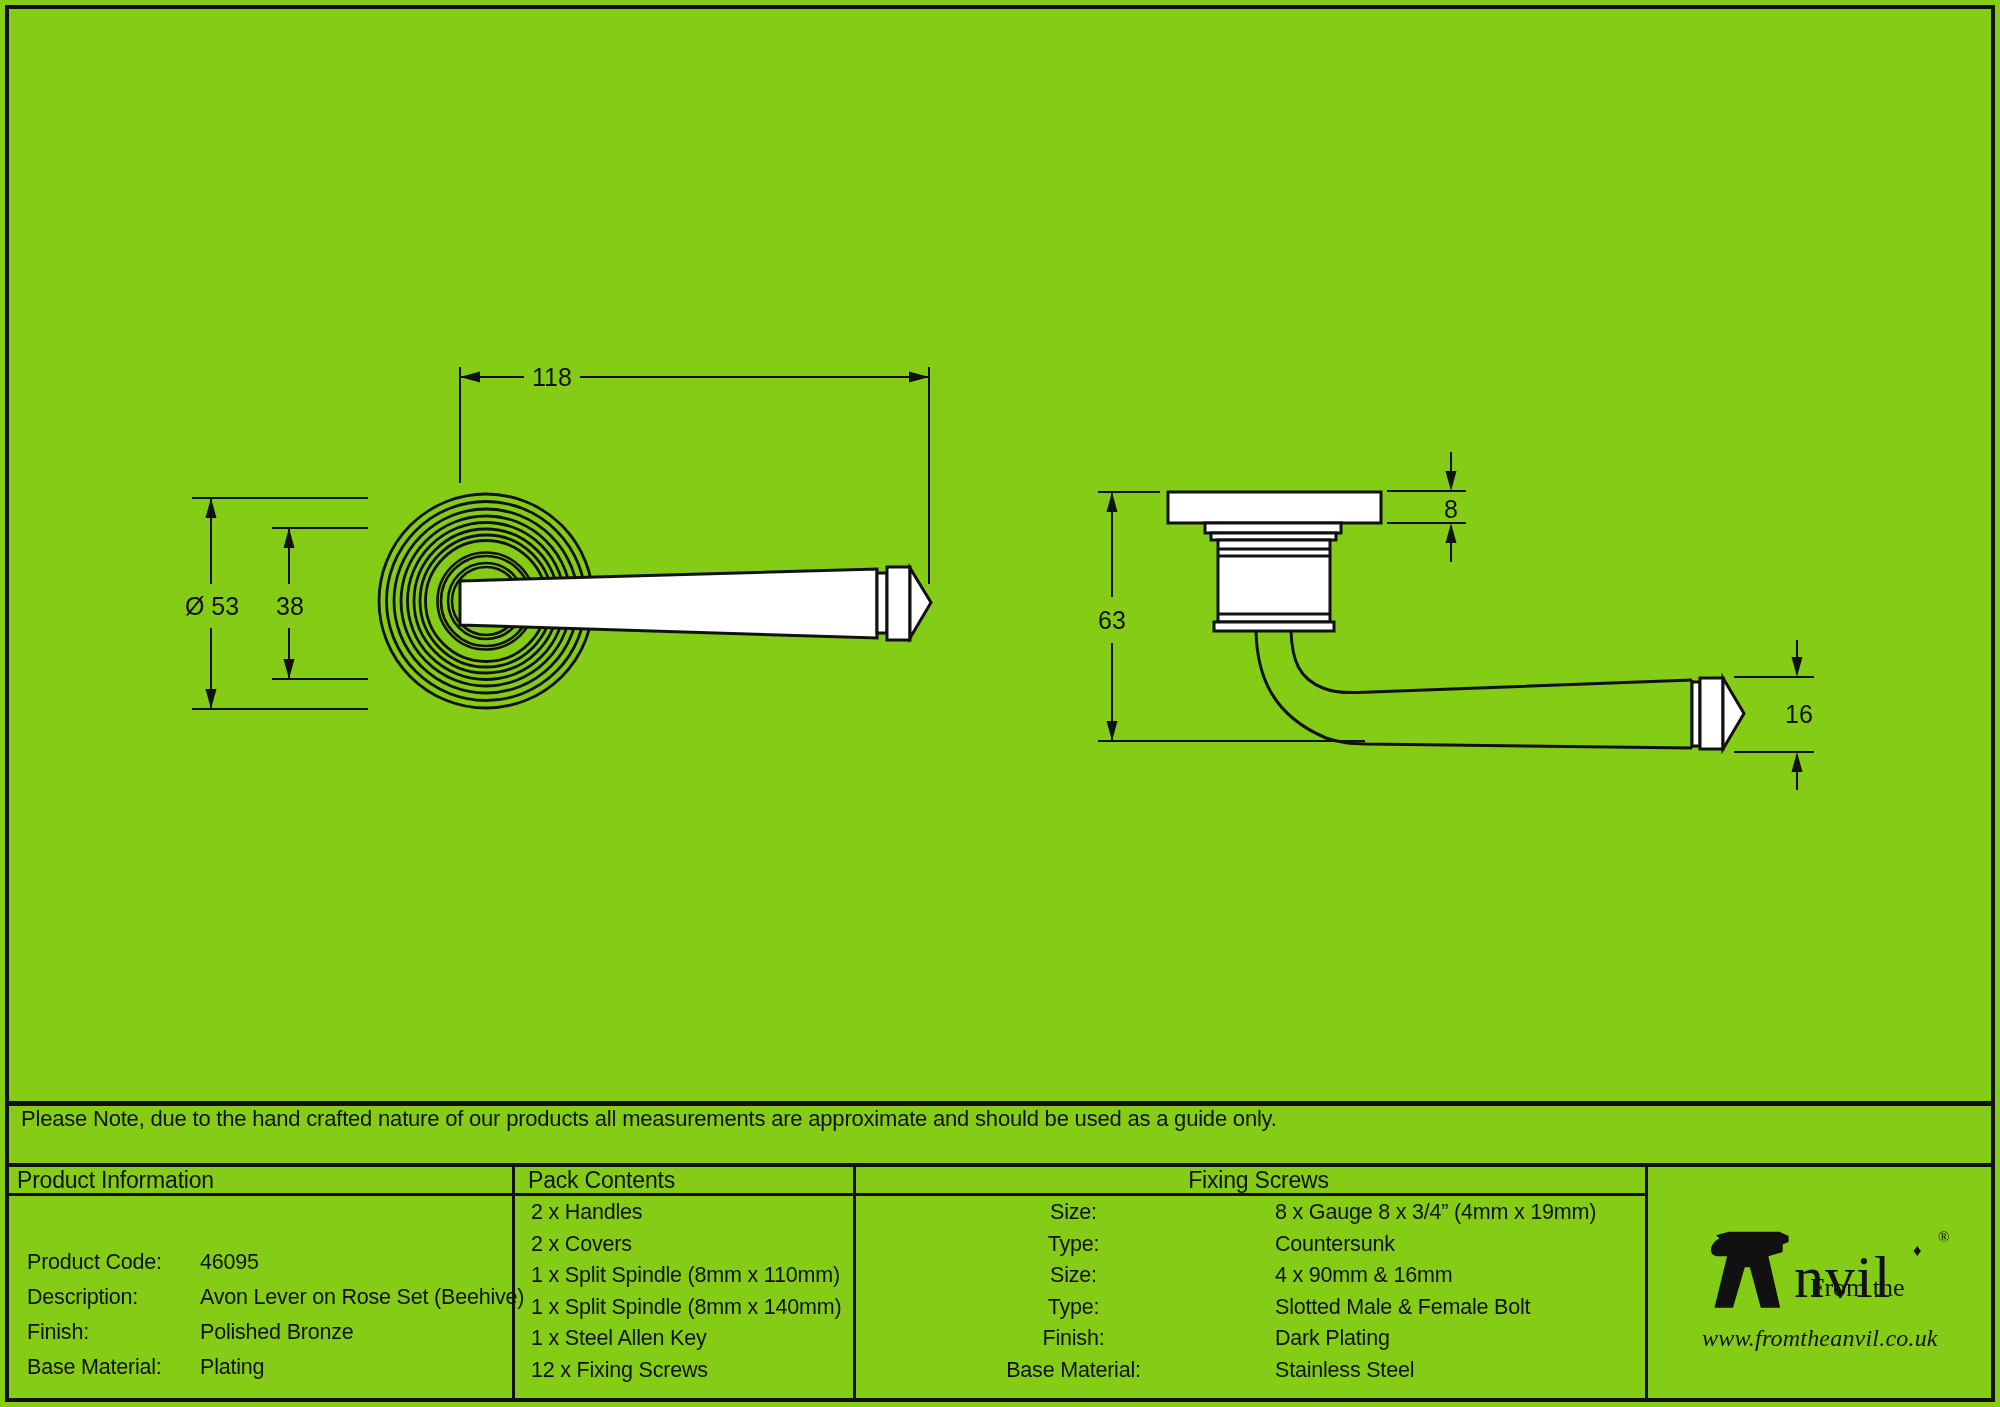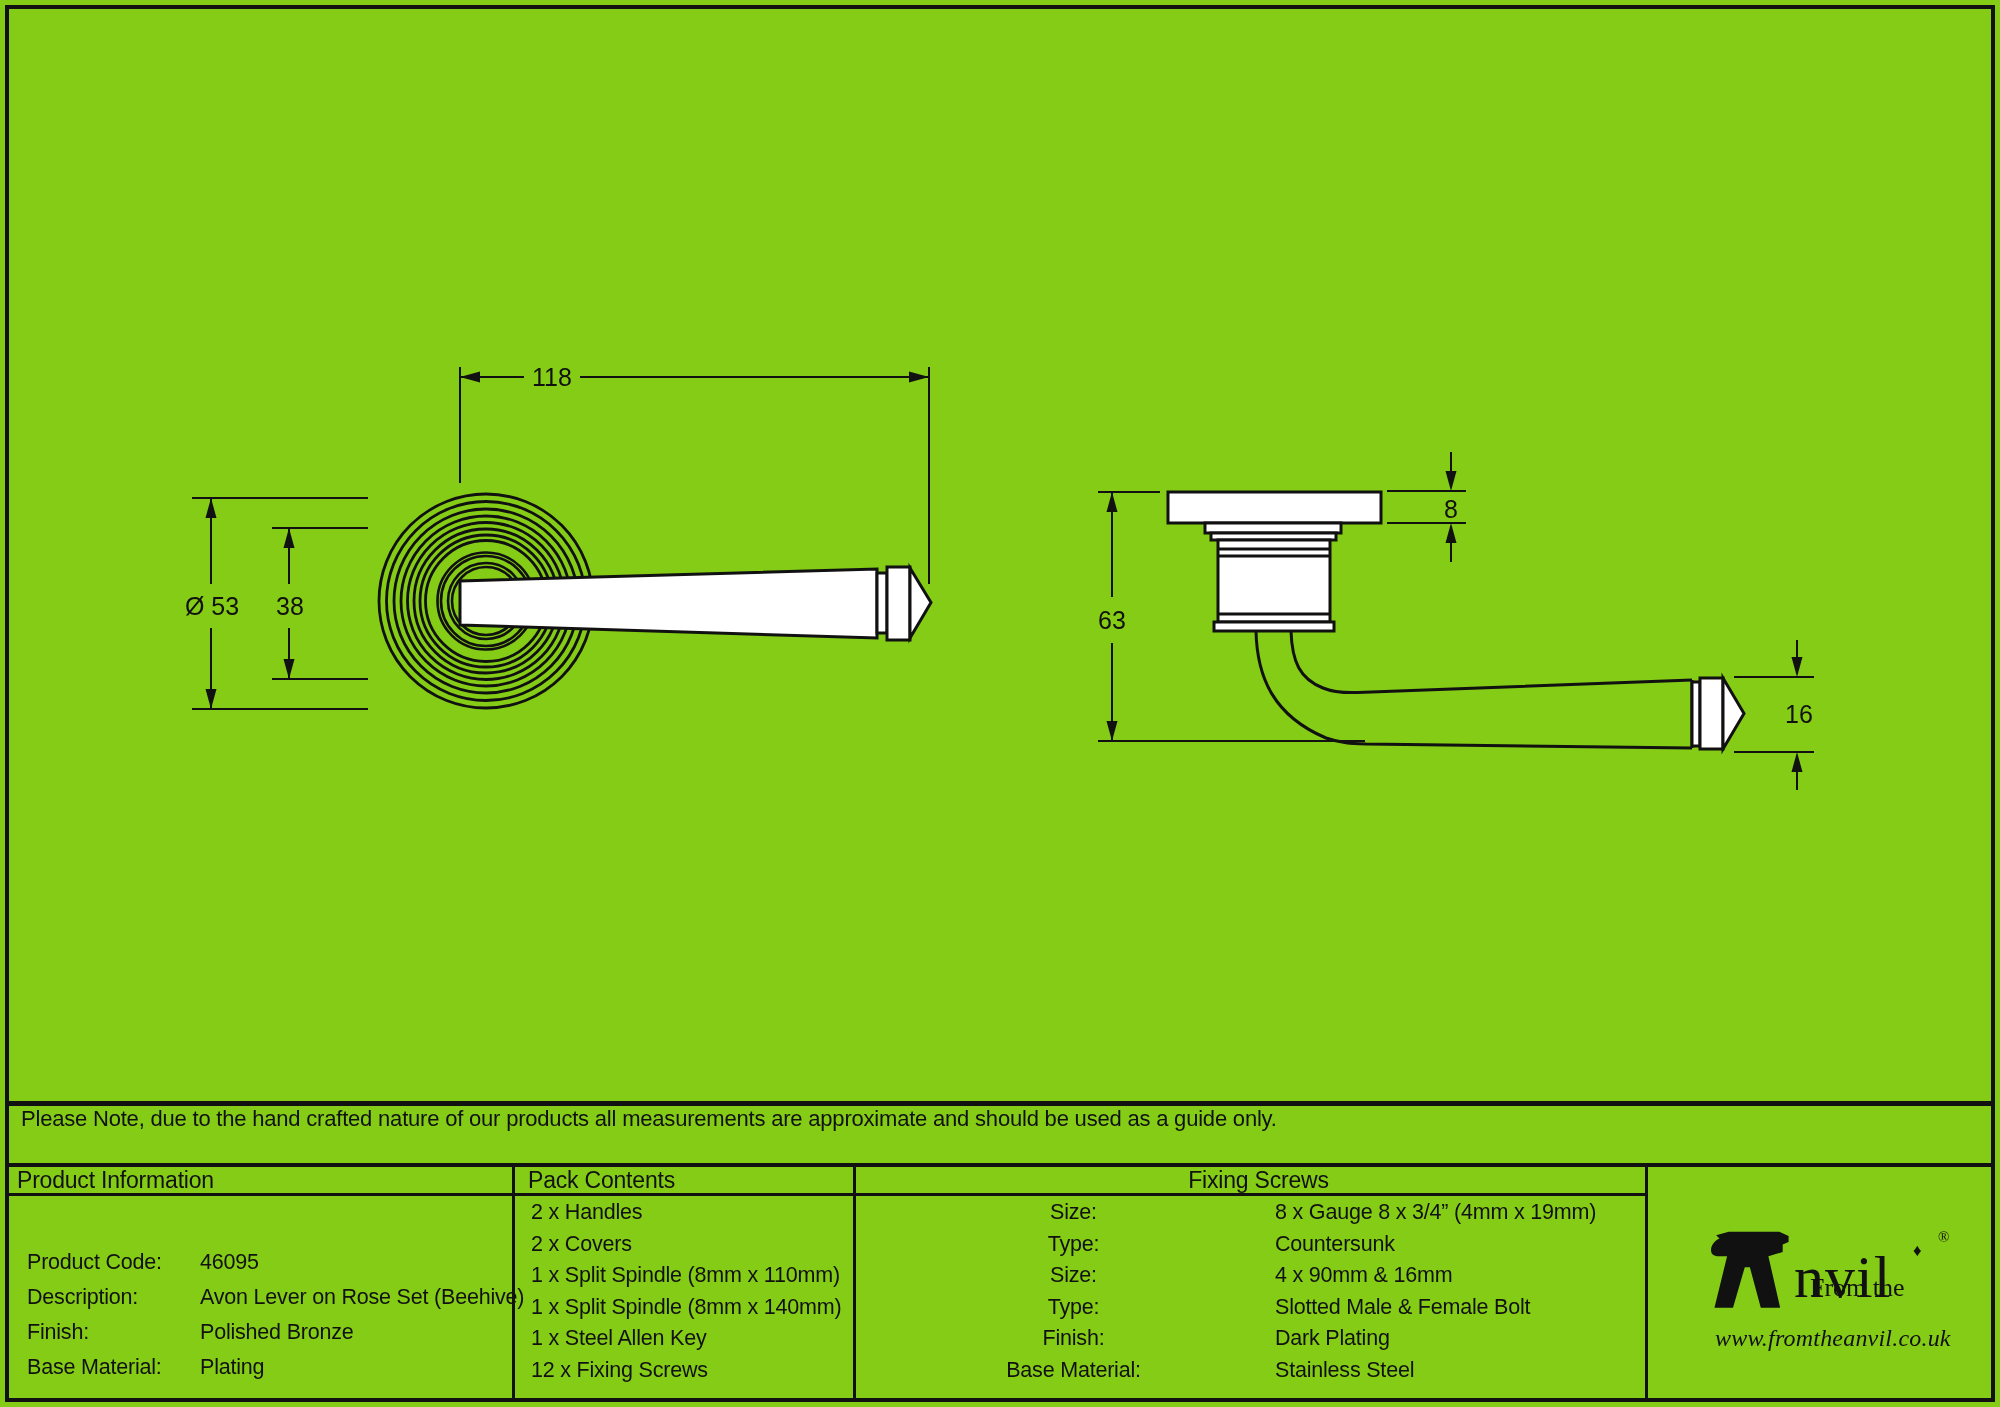--- a/index.html
+++ b/index.html
@@ -43,21 +43,21 @@
   .col-fixing .cell-body{padding:1px 0 0 16px;line-height:31.5px;}
   .col-fixing .kv-label{width:403px;flex:none;text-align:center;}
 
   
   .logo-wrap{position:absolute;left:52px;top:64px;width:262px;height:122px;}
   .anvil-a{position:absolute;left:0;top:0;width:98px;height:80px;}
   .logo-from-the{position:absolute;left:110px;top:6px;font-family:Liberation Serif, serif;font-size:26px;white-space:nowrap;margin-top:36px;}
   .logo-diamond{position:absolute;left:213px;top:10px;font-size:17px;}
   .logo-reg{position:absolute;left:238px;top:-2px;font-family:"Liberation Serif",serif;font-size:15px;}
   .logo-nvil{position:absolute;left:94px;top:16px;font-family:"Liberation Serif",serif;font-size:60px;line-height:60px;letter-spacing:1px;}
-  .logo-site{position:absolute;left:15px;top:94px;font-family:"Liberation Serif",serif;font-style:italic;font-size:24px;white-space:nowrap;letter-spacing:0.2px;}
+  .logo-site{position:absolute;left:2px;top:94px;font-family:"Liberation Serif",serif;font-style:italic;font-size:24px;white-space:nowrap;letter-spacing:0.2px;}
 </style>
 </head>
 <body>
 
 <div class="sheet">
 
   <svg class="drawing-svg" width="2000" height="1103" viewBox="0 0 2000 1103">
 
     <g stroke="#111" fill="none" stroke-width="2.8">
       <g>

